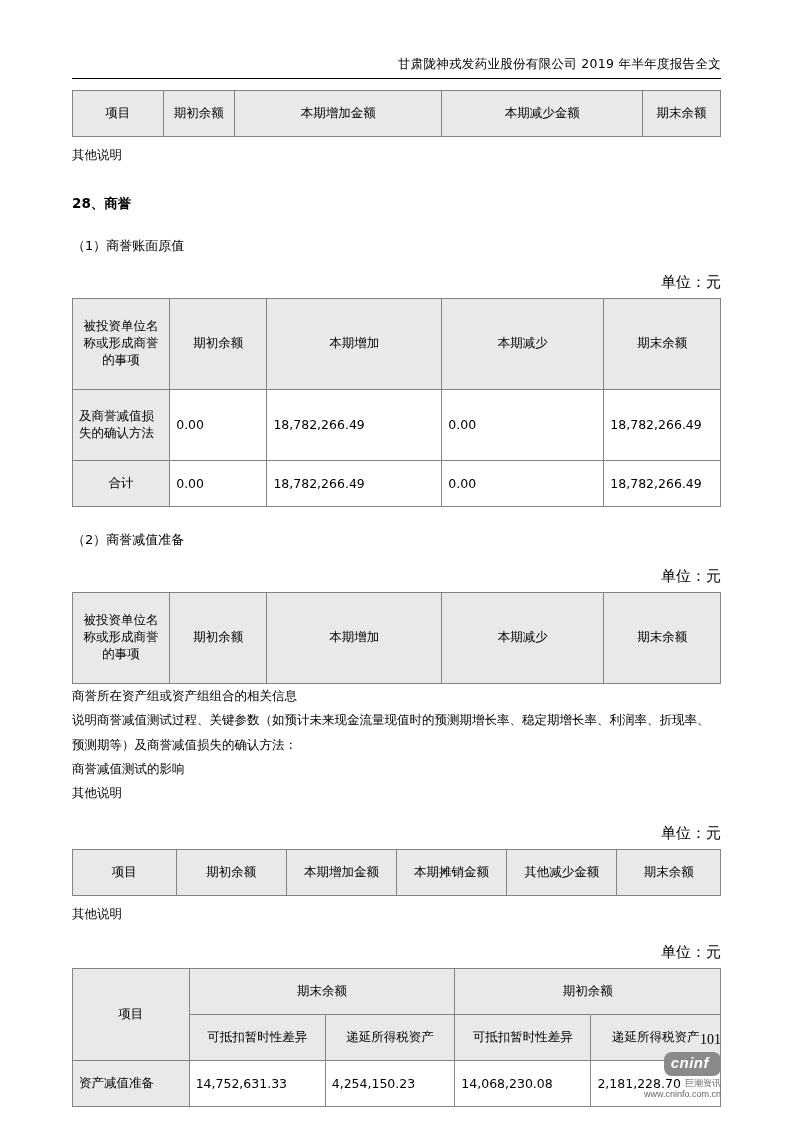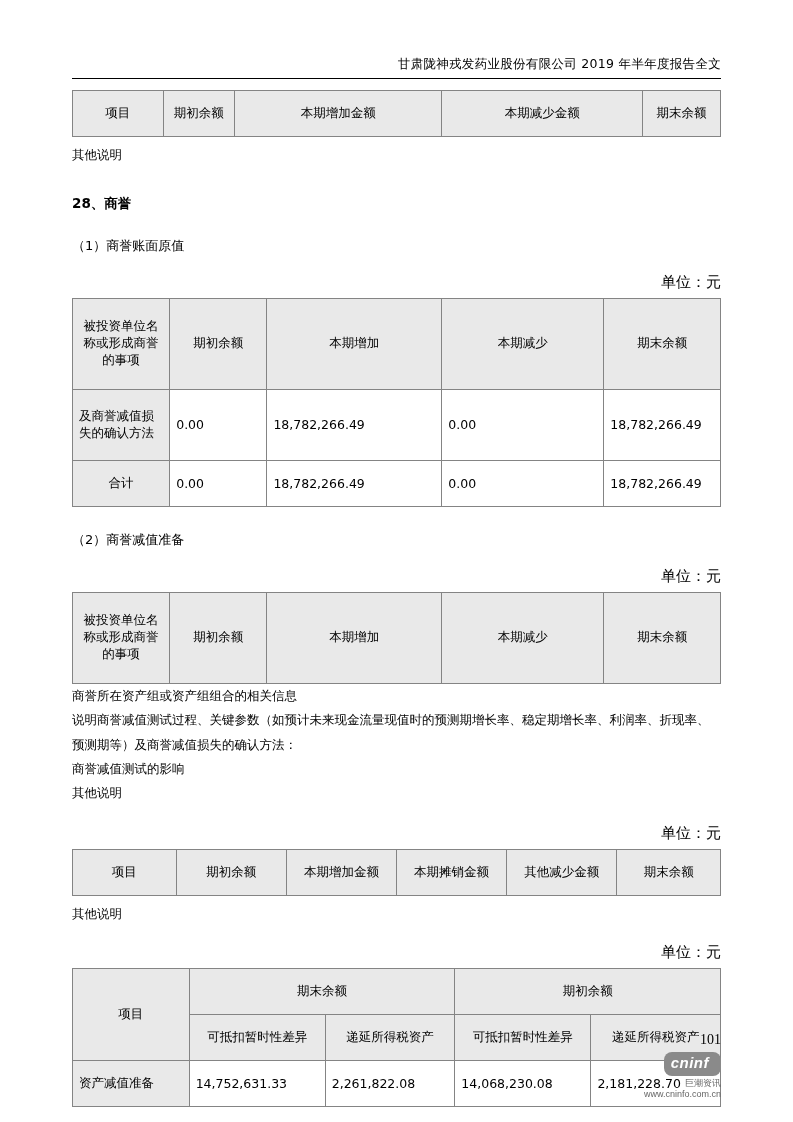--- a/index.html
+++ b/index.html
@@ -259,21 +259,21 @@
       </tr>
       <tr>
         <td class="hdr-cell">可抵扣暂时性差异</td>
         <td class="hdr-cell">递延所得税资产</td>
         <td class="hdr-cell">可抵扣暂时性差异</td>
         <td class="hdr-cell">递延所得税资产</td>
       </tr>
       <tr>
         <td class="hdr-cell cell-left">资产减值准备</td>
         <td class="cell-right">14,752,631.33</td>
-        <td class="cell-right">2,261,822.08</td>
+        <td class="cell-right">4,254,150.23</td>
         <td class="cell-right">14,068,230.08</td>
         <td class="cell-right">2,181,228.70</td>
       </tr>
     </tbody>
       </table>
 
   </div>
 
   <div class="page-number">101</div>
 

